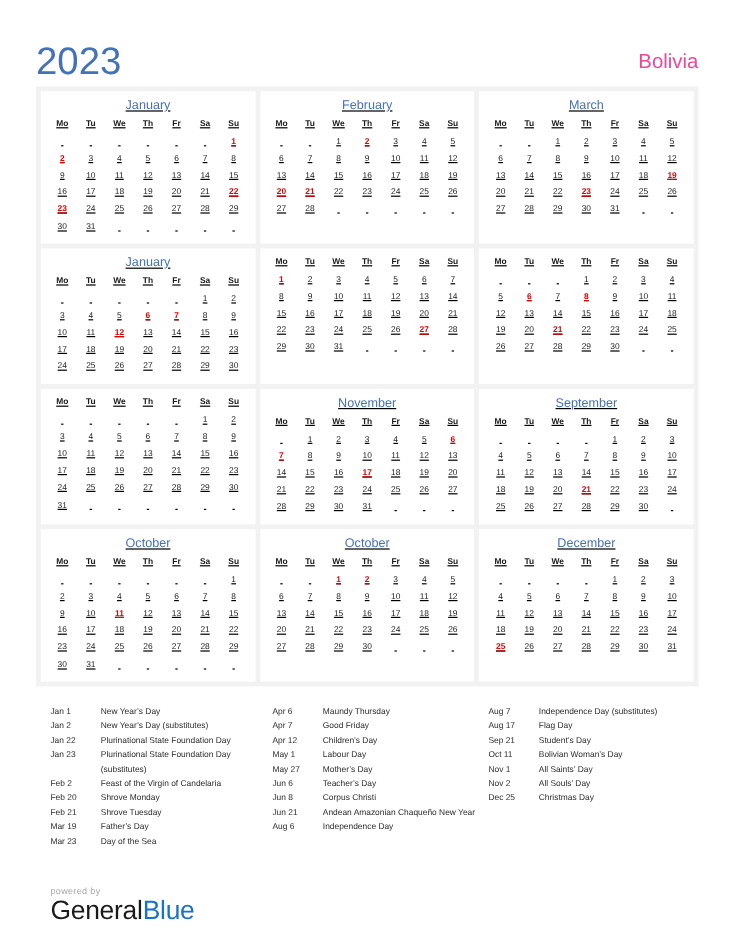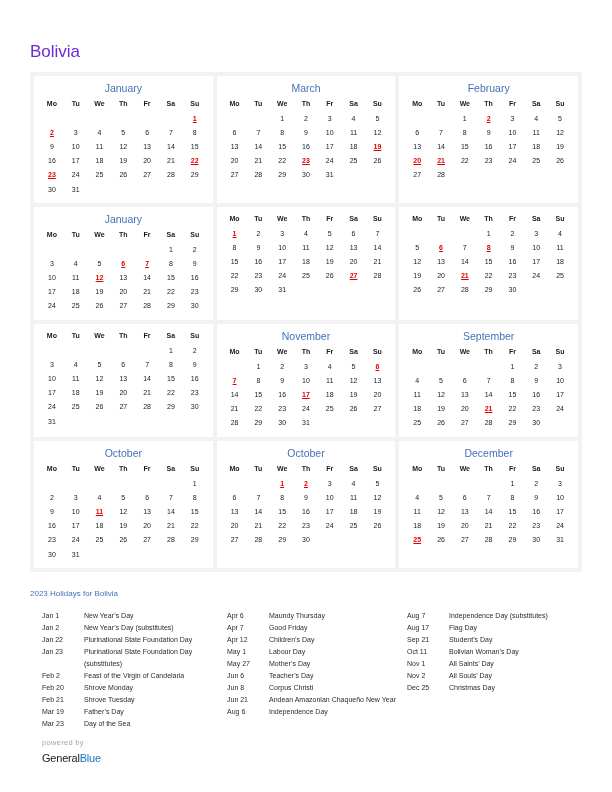--- a/index.html
+++ b/index.html
@@ -33,31 +33,32 @@
   }
   .year-title {
     font-size: 32px;
     color: #4472b8;
     font-weight: 400;
     letter-spacing: 0px;
     line-height: 34px;
   }
   .country-title {
     font-size: 17px;
-    color: #6d28d9;
+    color: #ec4899;
     font-weight: 400;
     line-height: 22px;
     padding-bottom: 5px;
   }
 
   
   .calendar-panel {
     background: #f2f2f2;
     padding: 4px;
     box-sizing: border-box;
+    text-decoration: underline;
   }
   .months-grid {
     display: grid;
     grid-template-columns: repeat(3, 1fr);
     grid-auto-rows: auto;
     gap: 4px;
   }
   .month-card {
     background: #ffffff;
     padding: 6px 6px 7px 6px;
@@ -143,33 +144,34 @@
     bottom: 24px;
   }
   .powered-by {
     font-size: 7.5px;
     color: #a6a6a6;
     line-height: 10px;
     letter-spacing: 0.3px;
     margin-bottom: 1px;
   }
   .brand {
-    font-size: 11px;
+    font-size: 22px;
     line-height: 19px;
     letter-spacing: -0.2px;
   }
   .brand-general { color: #1a1a1a; }
   .brand-blue { color: #1a72c4; }
 </style>
 </head>
 <body>
 
 <div class="page">
 
   <div class="header">
+    <div class="year-title">2023</div>
     <div class="country-title">Bolivia</div>
   </div>
 
   <div class="calendar-panel">
     <div class="months-grid">
         <div class="month-card">
           <div class="month-name">January</div>
           <table class="month-table">
             <thead>
               <tr>
@@ -234,20 +236,83 @@
                 <td class="empty">&nbsp;</td>
                 <td class="empty">&nbsp;</td>
                 <td class="empty">&nbsp;</td>
                 <td class="empty">&nbsp;</td>
                 <td class="empty">&nbsp;</td>
               </tr>
             </tbody>
           </table>
         </div>
         <div class="month-card">
+          <div class="month-name">February</div>
+          <table class="month-table">
+            <thead>
+              <tr>
+                <th>Mo</th>
+                <th>Tu</th>
+                <th>We</th>
+                <th>Th</th>
+                <th>Fr</th>
+                <th>Sa</th>
+                <th>Su</th>
+              </tr>
+            </thead>
+            <tbody>
+              <tr>
+                <td class="empty">&nbsp;</td>
+                <td class="empty">&nbsp;</td>
+                <td>1</td>
+                <td class="holiday">2</td>
+                <td>3</td>
+                <td>4</td>
+                <td>5</td>
+              </tr>
+              <tr>
+                <td>6</td>
+                <td>7</td>
+                <td>8</td>
+                <td>9</td>
+                <td>10</td>
+                <td>11</td>
+                <td>12</td>
+              </tr>
+              <tr>
+                <td>13</td>
+                <td>14</td>
+                <td>15</td>
+                <td>16</td>
+                <td>17</td>
+                <td>18</td>
+                <td>19</td>
+              </tr>
+              <tr>
+                <td class="holiday">20</td>
+                <td class="holiday">21</td>
+                <td>22</td>
+                <td>23</td>
+                <td>24</td>
+                <td>25</td>
+                <td>26</td>
+              </tr>
+              <tr>
+                <td>27</td>
+                <td>28</td>
+                <td class="empty">&nbsp;</td>
+                <td class="empty">&nbsp;</td>
+                <td class="empty">&nbsp;</td>
+                <td class="empty">&nbsp;</td>
+                <td class="empty">&nbsp;</td>
+              </tr>
+            </tbody>
+          </table>
+        </div>
+        <div class="month-card">
           <div class="month-name">March</div>
           <table class="month-table">
             <thead>
               <tr>
                 <th>Mo</th>
                 <th>Tu</th>
                 <th>We</th>
                 <th>Th</th>
                 <th>Fr</th>
                 <th>Sa</th>
@@ -290,83 +355,20 @@
                 <td>24</td>
                 <td>25</td>
                 <td>26</td>
               </tr>
               <tr>
                 <td>27</td>
                 <td>28</td>
                 <td>29</td>
                 <td>30</td>
                 <td>31</td>
-                <td class="empty">&nbsp;</td>
-                <td class="empty">&nbsp;</td>
-              </tr>
-            </tbody>
-          </table>
-        </div>
-        <div class="month-card">
-          <div class="month-name">February</div>
-          <table class="month-table">
-            <thead>
-              <tr>
-                <th>Mo</th>
-                <th>Tu</th>
-                <th>We</th>
-                <th>Th</th>
-                <th>Fr</th>
-                <th>Sa</th>
-                <th>Su</th>
-              </tr>
-            </thead>
-            <tbody>
-              <tr>
-                <td class="empty">&nbsp;</td>
-                <td class="empty">&nbsp;</td>
-                <td>1</td>
-                <td class="holiday">2</td>
-                <td>3</td>
-                <td>4</td>
-                <td>5</td>
-              </tr>
-              <tr>
-                <td>6</td>
-                <td>7</td>
-                <td>8</td>
-                <td>9</td>
-                <td>10</td>
-                <td>11</td>
-                <td>12</td>
-              </tr>
-              <tr>
-                <td>13</td>
-                <td>14</td>
-                <td>15</td>
-                <td>16</td>
-                <td>17</td>
-                <td>18</td>
-                <td>19</td>
-              </tr>
-              <tr>
-                <td class="holiday">20</td>
-                <td class="holiday">21</td>
-                <td>22</td>
-                <td>23</td>
-                <td>24</td>
-                <td>25</td>
-                <td>26</td>
-              </tr>
-              <tr>
-                <td>27</td>
-                <td>28</td>
-                <td class="empty">&nbsp;</td>
-                <td class="empty">&nbsp;</td>
-                <td class="empty">&nbsp;</td>
                 <td class="empty">&nbsp;</td>
                 <td class="empty">&nbsp;</td>
               </tr>
             </tbody>
           </table>
         </div>
         <div class="month-card">
           <div class="month-name">January</div>
           <table class="month-table">
             <thead>
@@ -945,21 +947,20 @@
                 <td>30</td>
                 <td>31</td>
               </tr>
             </tbody>
           </table>
         </div>
       </div>
   </div>
 
   <div class="holidays-section">
-    <div class="holidays-heading">2023 Holidays for Bolivia</div>
     <div class="holidays-columns">
         <div class="holiday-col">
           <div class="holiday-row">
             <span class="holiday-date">Jan 1</span>
             <span class="holiday-name">New Year’s Day</span>
           </div>
           <div class="holiday-row">
             <span class="holiday-date">Jan 2</span>
             <span class="holiday-name">New Year’s Day (substitutes)</span>
           </div>

